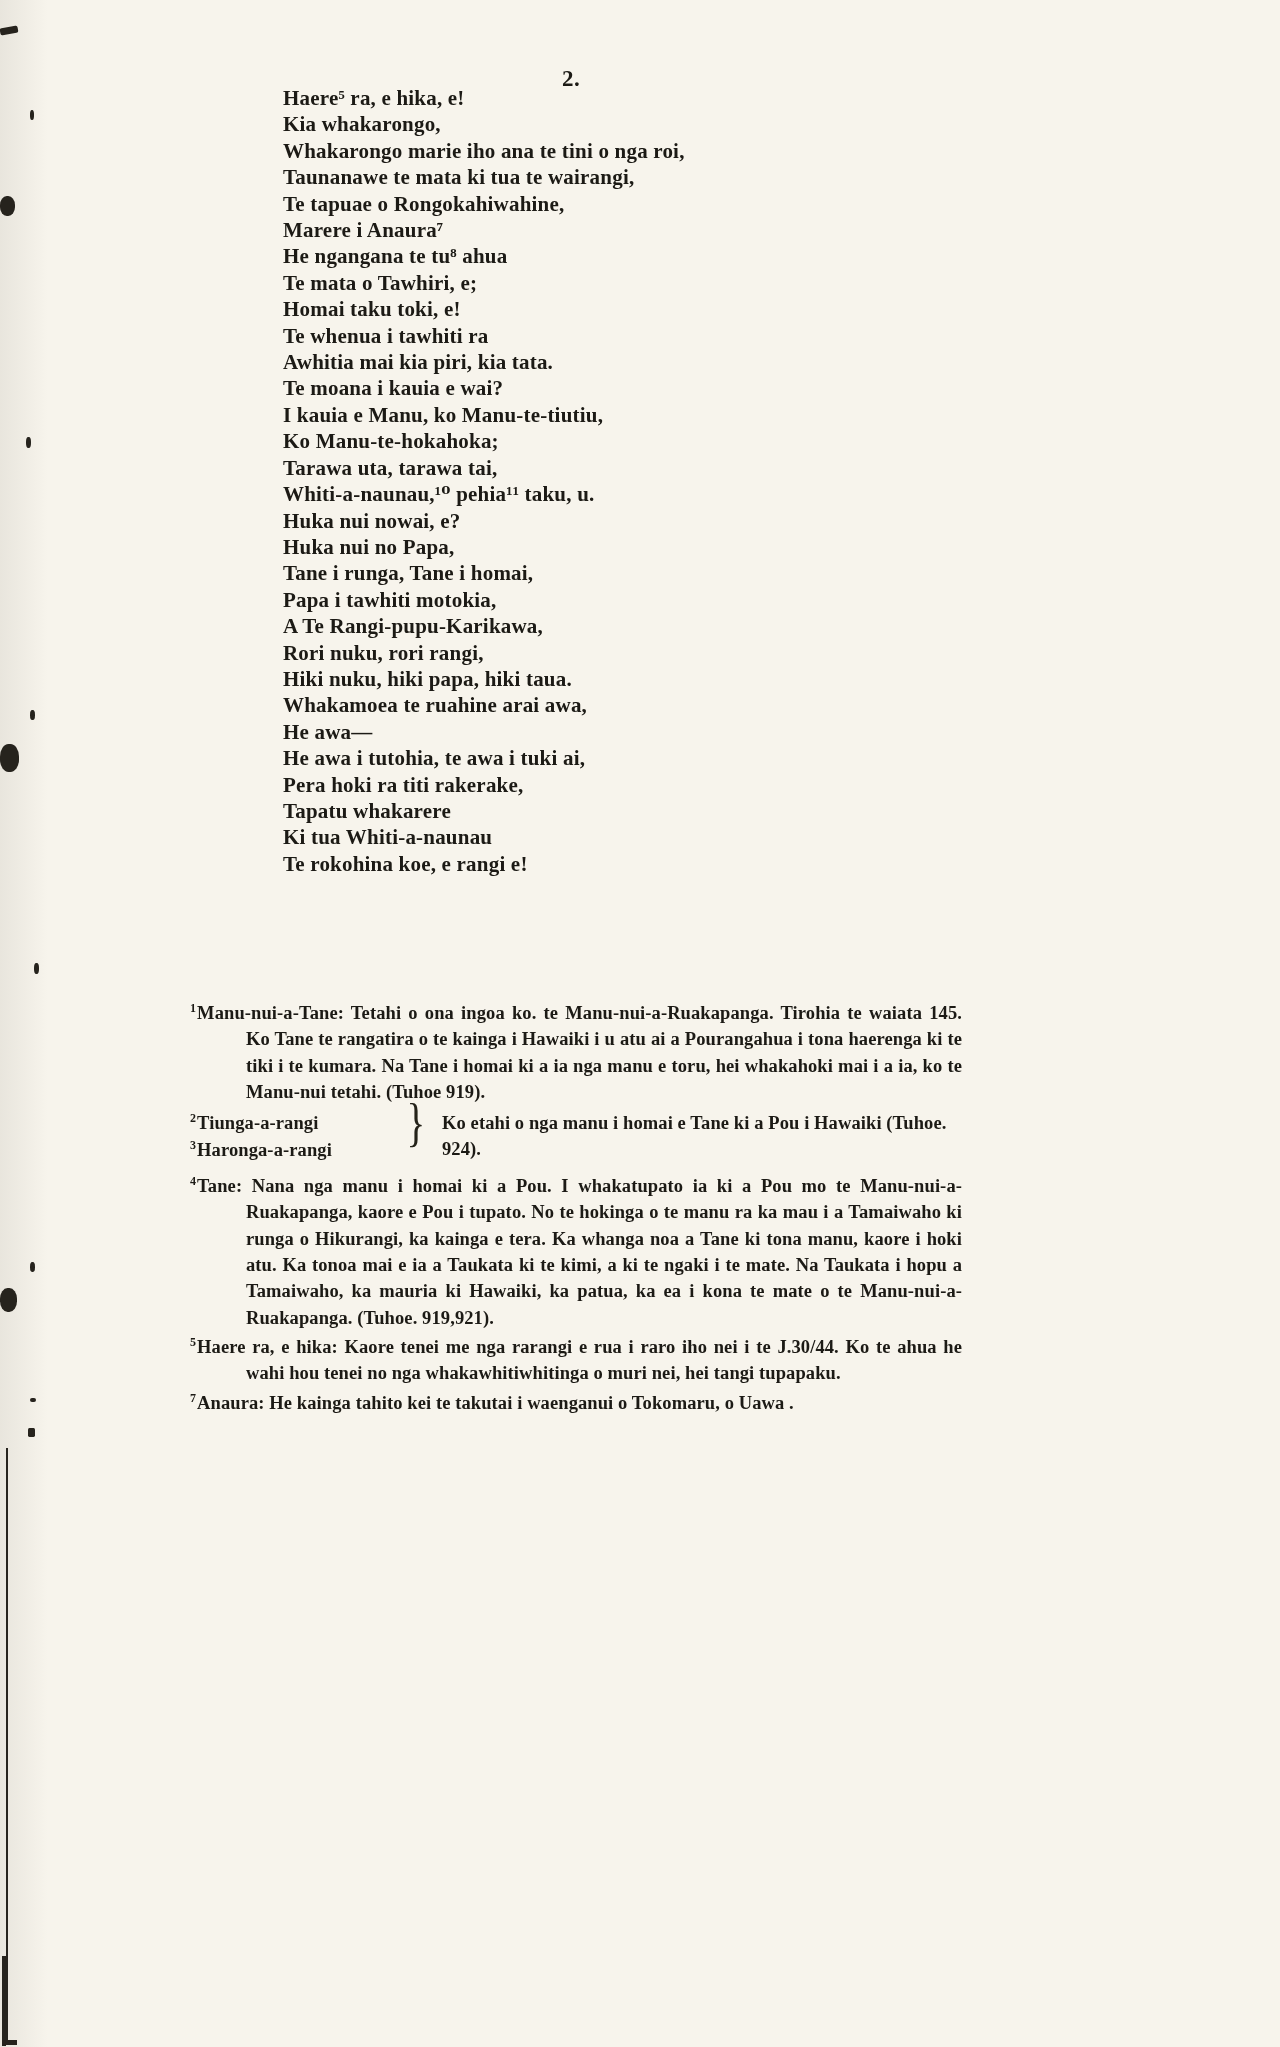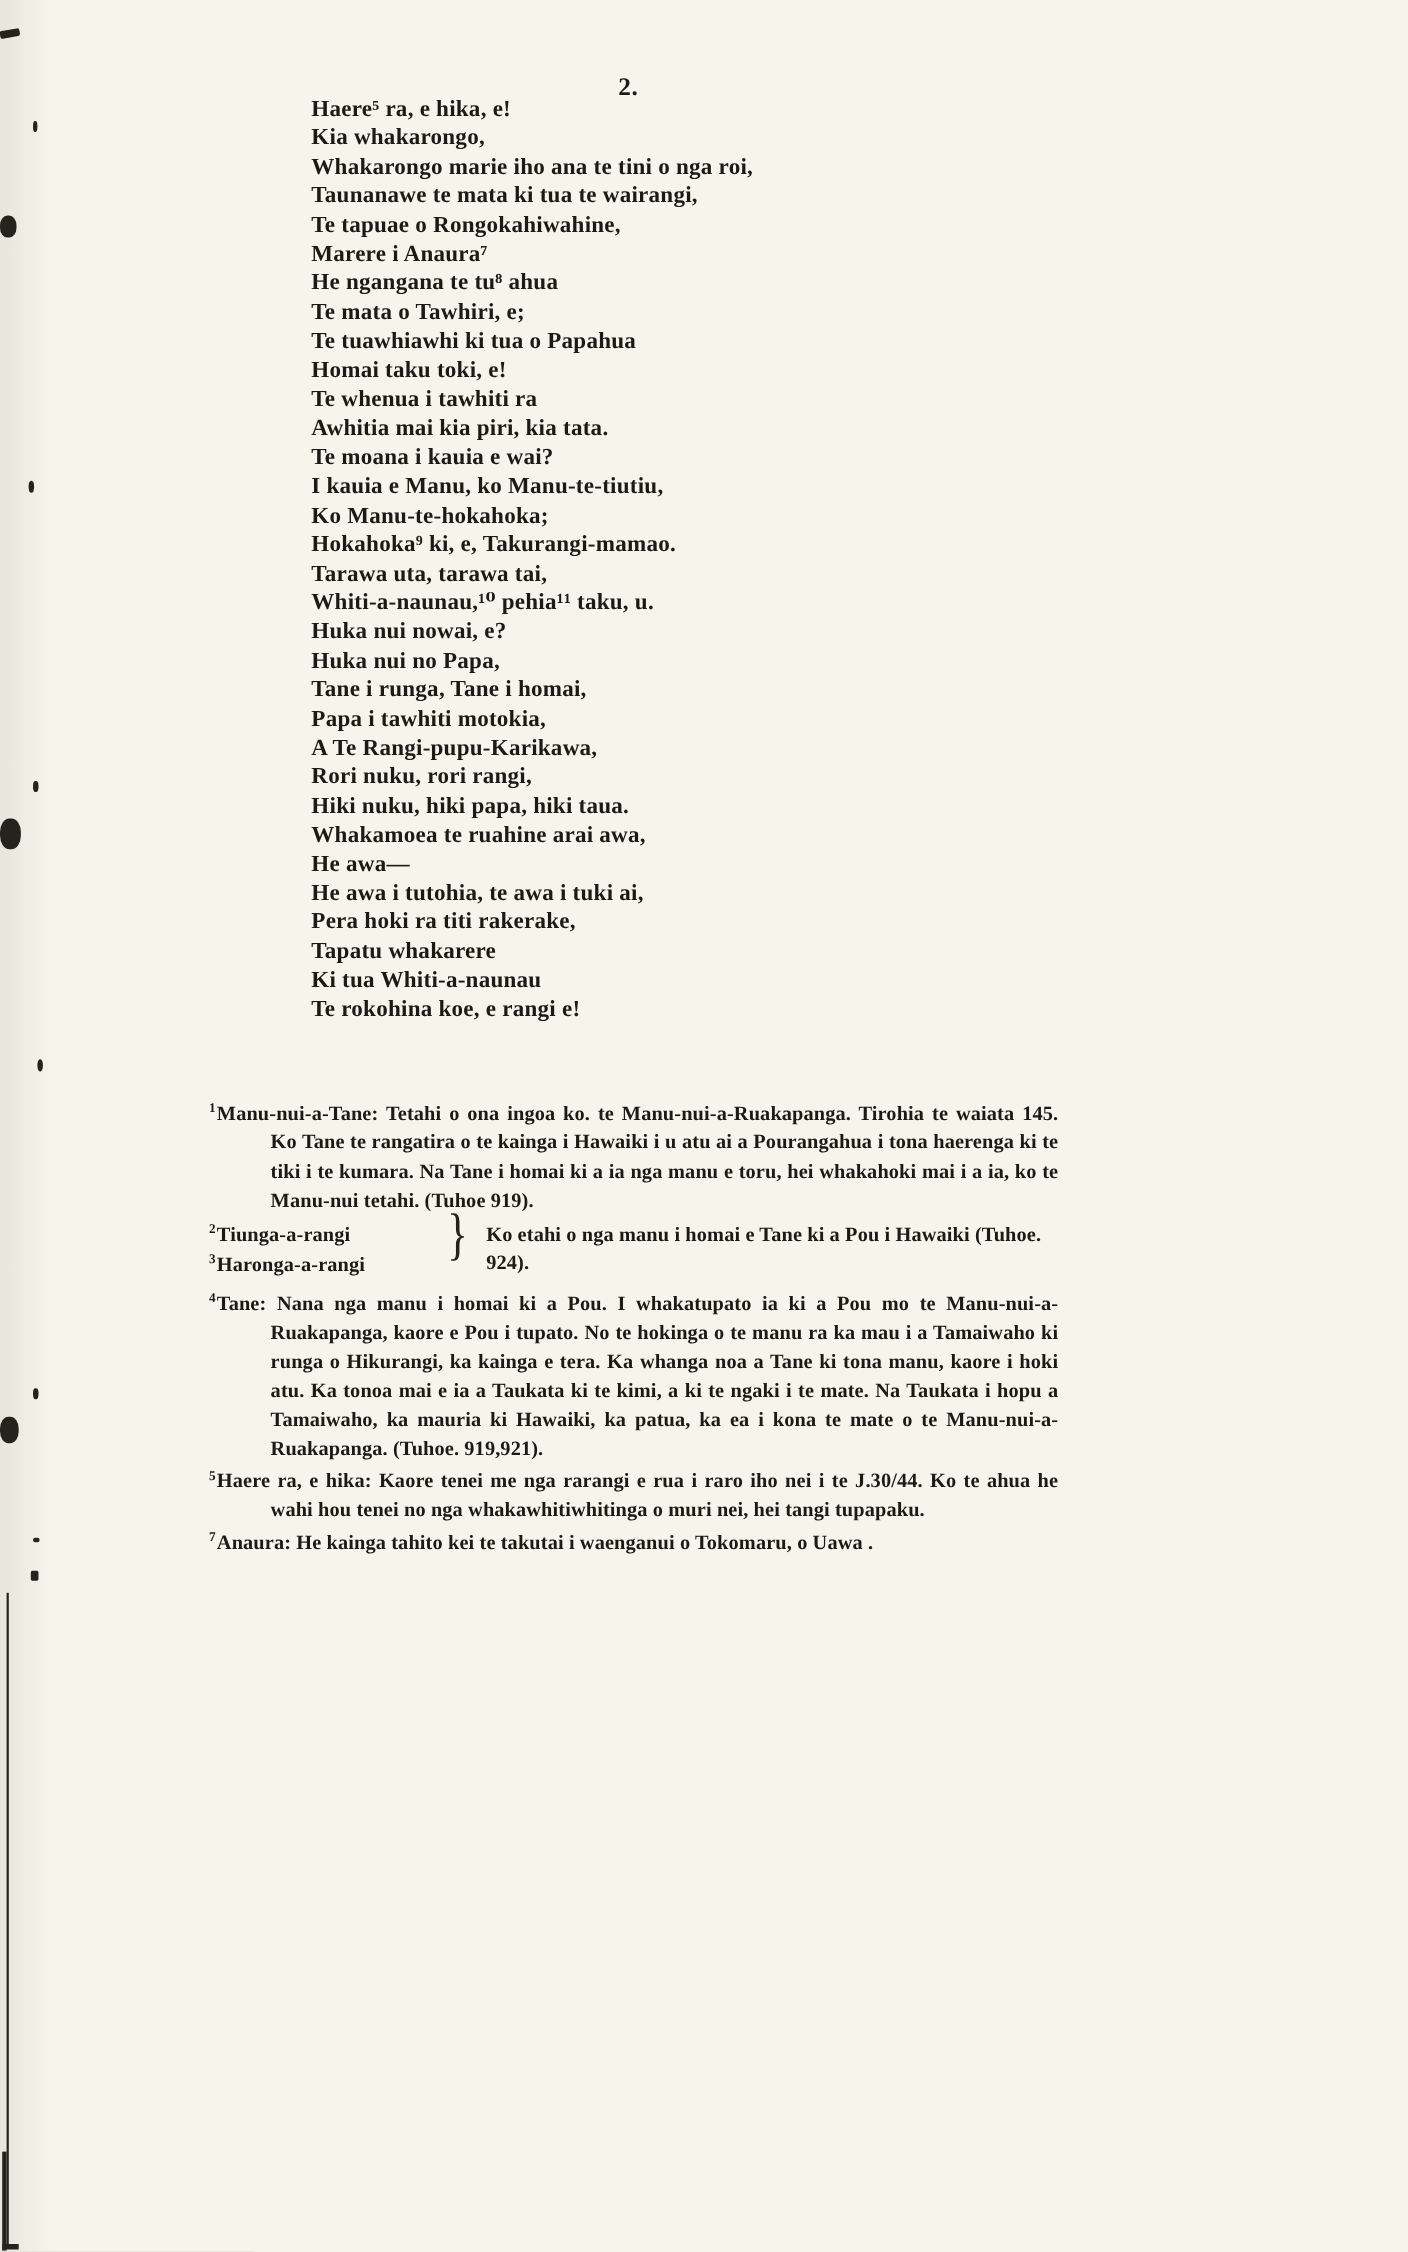--- a/index.html
+++ b/index.html
@@ -96,28 +96,26 @@
 
   <div class="poem">
       <div class="poem-line">Haere⁵ ra, e hika, e!</div>
       <div class="poem-line">Kia whakarongo,</div>
       <div class="poem-line">Whakarongo marie iho ana te tini o nga roi,</div>
       <div class="poem-line">Taunanawe te mata ki tua te wairangi,</div>
       <div class="poem-line">Te tapuae o Rongokahiwahine,</div>
       <div class="poem-line">Marere i Anaura⁷</div>
       <div class="poem-line">He ngangana te tu⁸ ahua</div>
       <div class="poem-line">Te mata o Tawhiri, e;</div>
-      <div class="poem-line">Te tuawhiawhi ki tua o Papahua</div>
       <div class="poem-line">Homai taku toki, e!</div>
       <div class="poem-line">Te whenua i tawhiti ra</div>
       <div class="poem-line">Awhitia mai kia piri, kia tata.</div>
       <div class="poem-line">Te moana i kauia e wai?</div>
       <div class="poem-line">I kauia e Manu, ko Manu-te-tiutiu,</div>
       <div class="poem-line">Ko Manu-te-hokahoka;</div>
-      <div class="poem-line">Hokahoka⁹ ki, e, Takurangi-mamao.</div>
       <div class="poem-line">Tarawa uta, tarawa tai,</div>
       <div class="poem-line">Whiti-a-naunau,¹⁰ pehia¹¹ taku, u.</div>
       <div class="poem-line">Huka nui nowai, e?</div>
       <div class="poem-line">Huka nui no Papa,</div>
       <div class="poem-line">Tane i runga, Tane i homai,</div>
       <div class="poem-line">Papa i tawhiti motokia,</div>
       <div class="poem-line">A Te Rangi-pupu-Karikawa,</div>
       <div class="poem-line">Rori nuku, rori rangi,</div>
       <div class="poem-line">Hiki nuku, hiki papa, hiki taua.</div>
       <div class="poem-line">Whakamoea te ruahine arai awa,</div>

